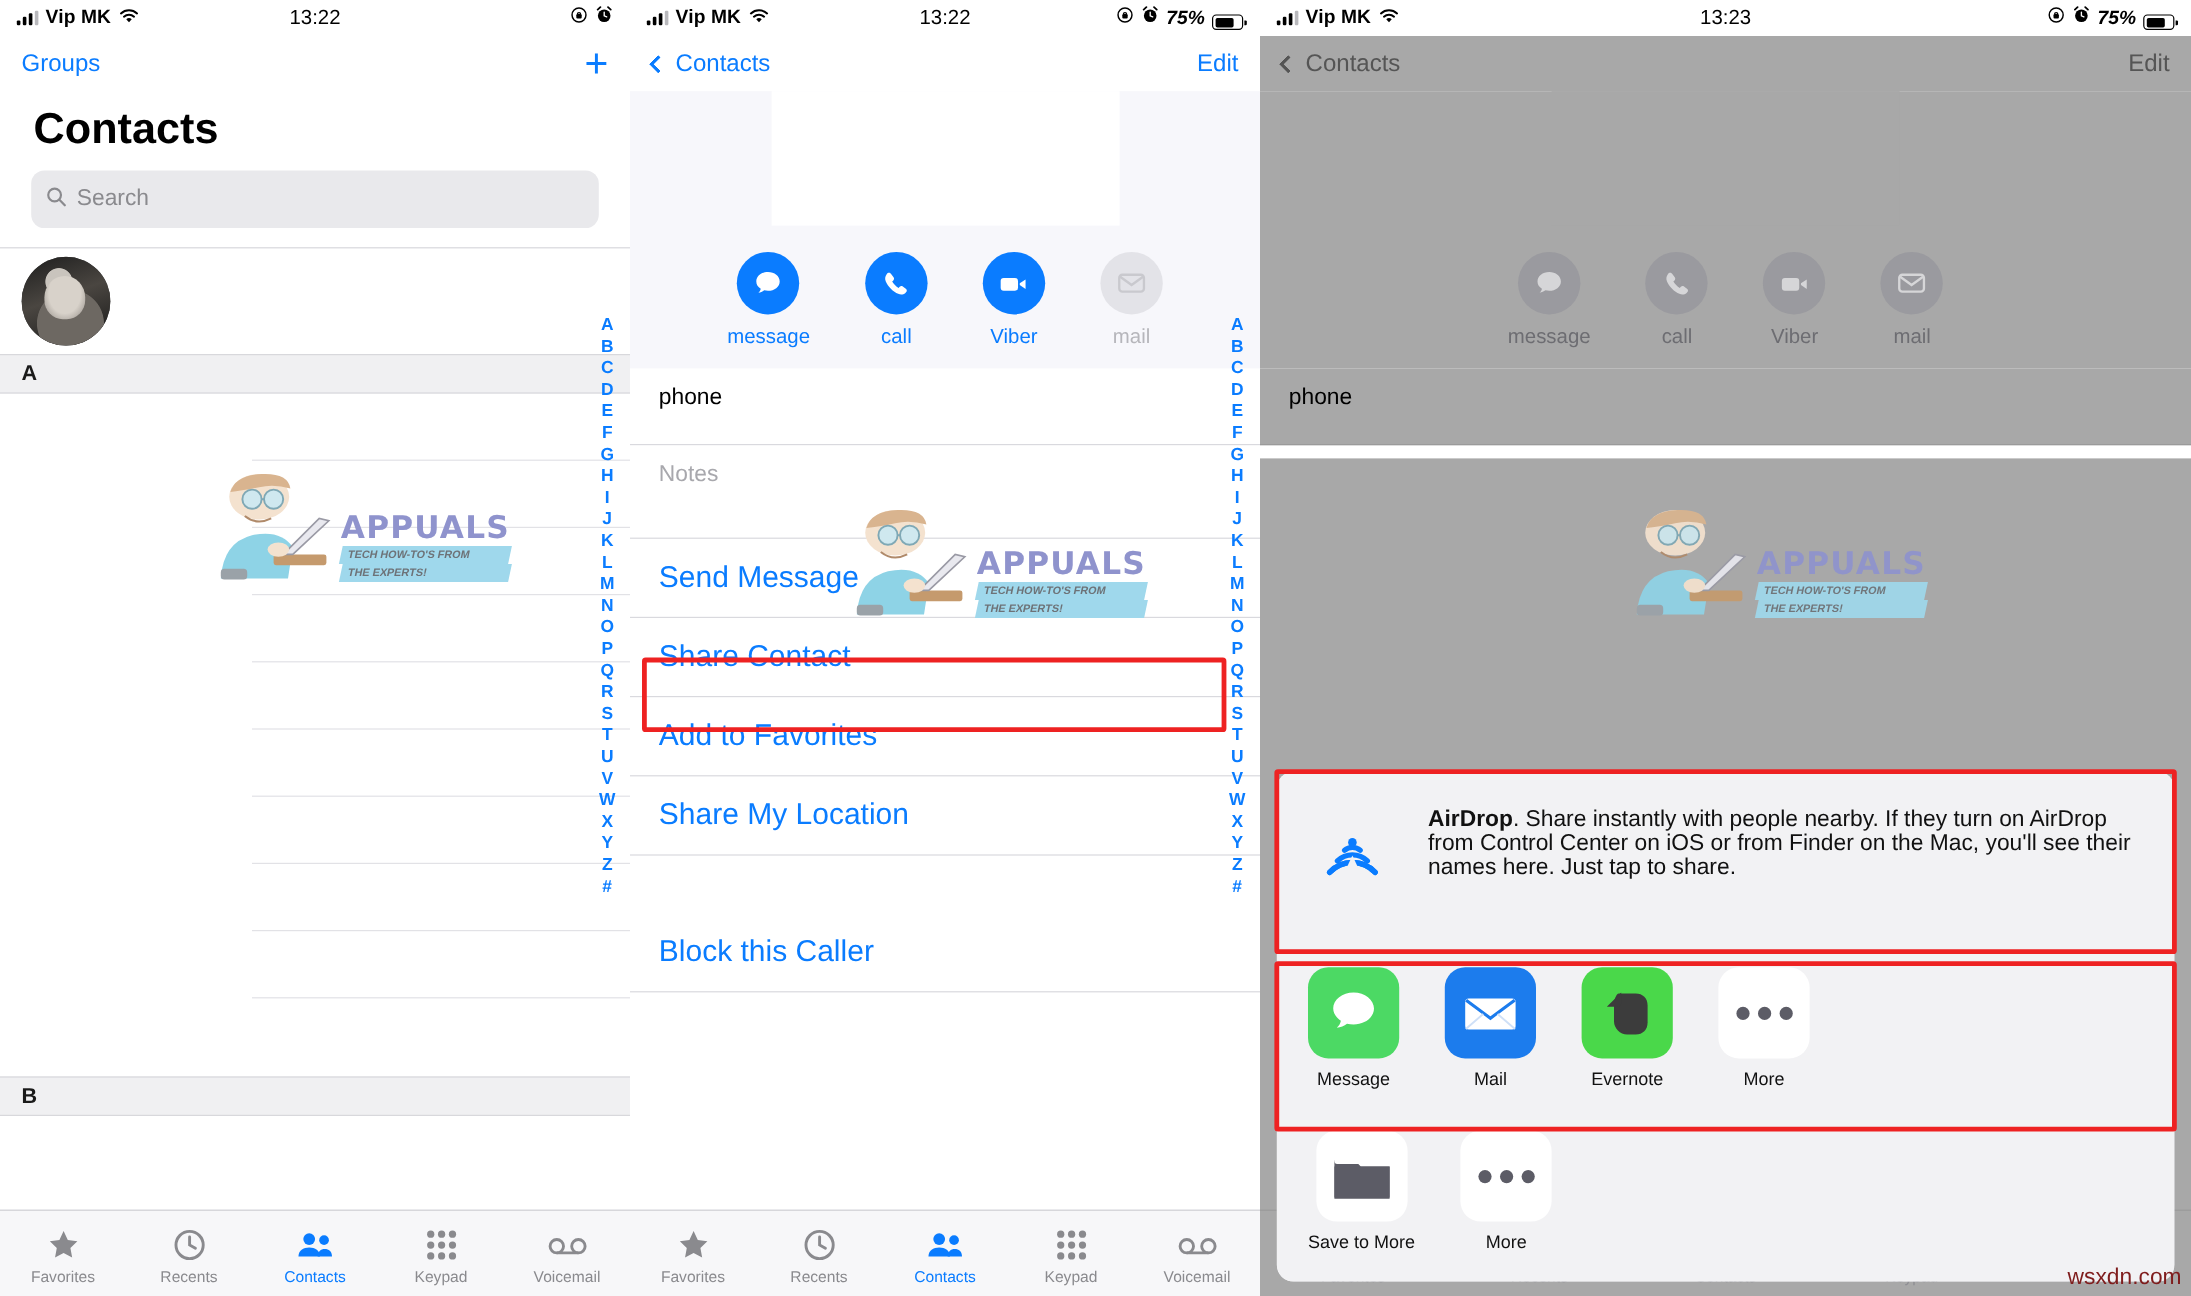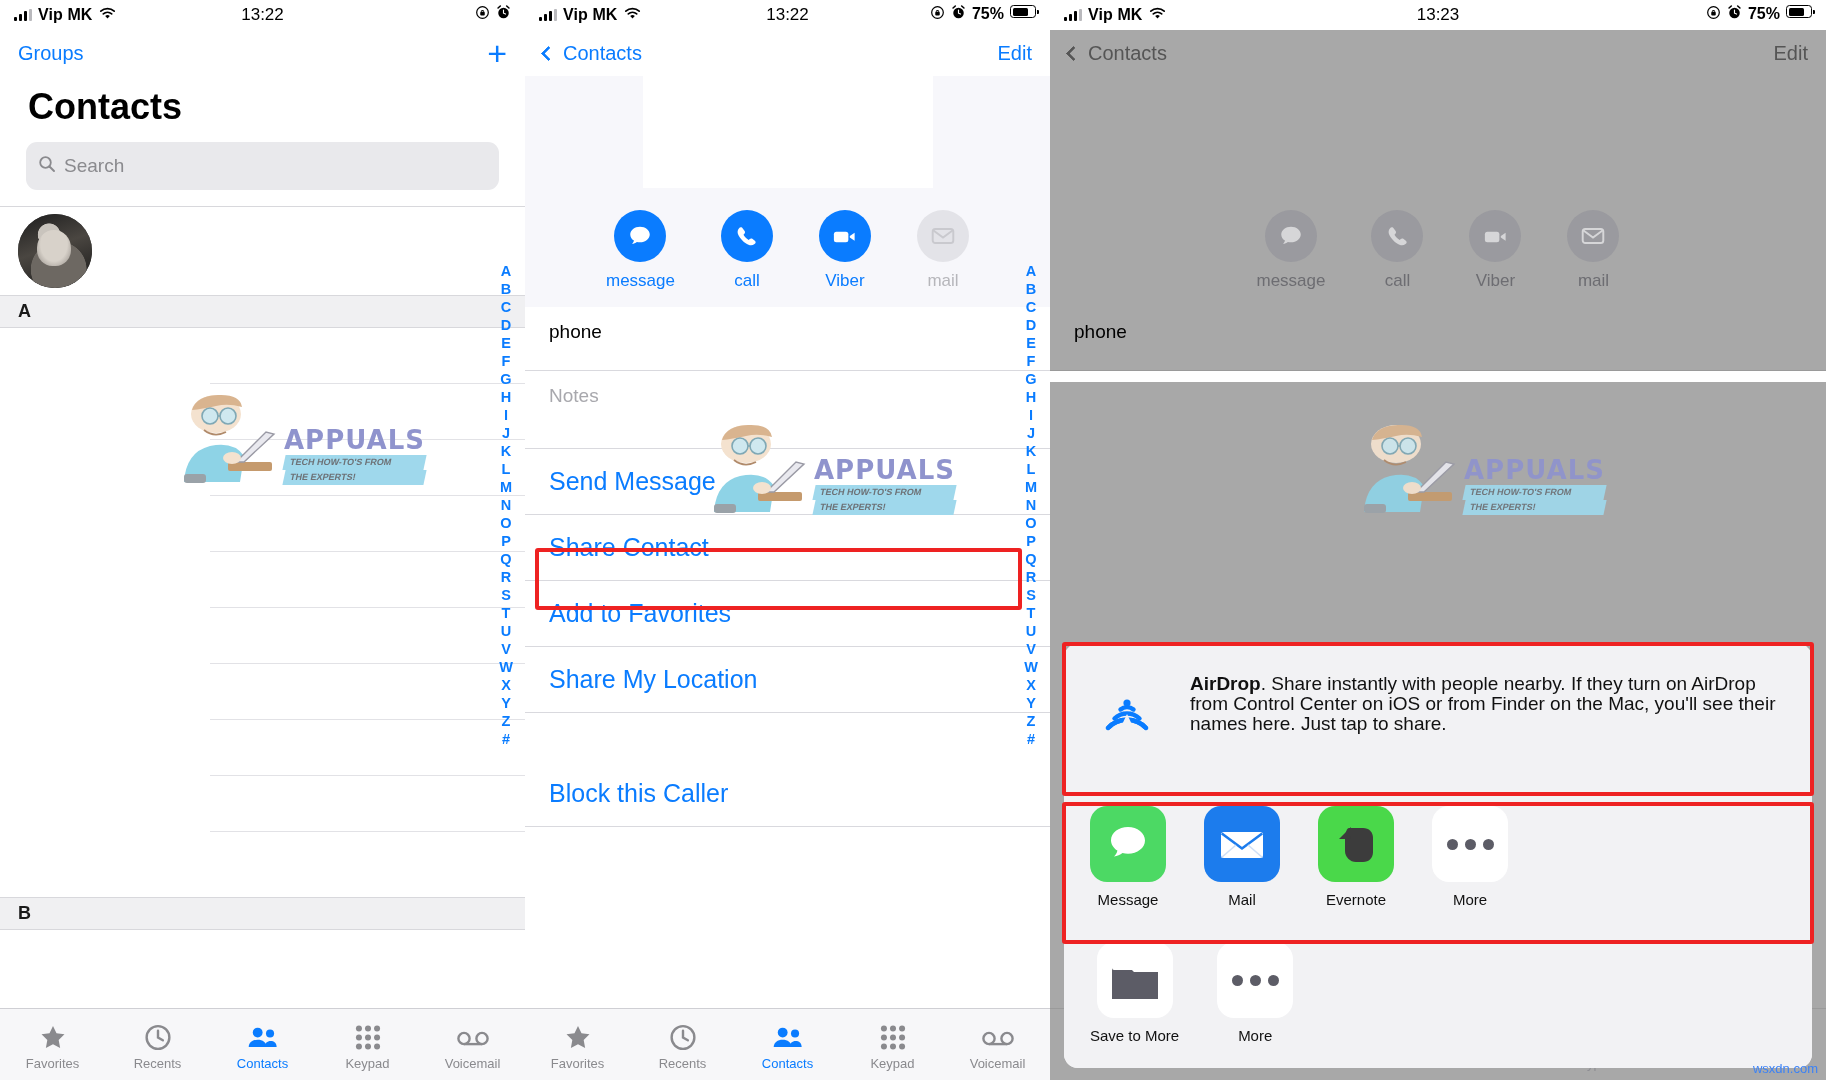--- a/index.html
+++ b/index.html
@@ -17,21 +17,21 @@
 
   
   .statusbar {
     height: 30px; display: flex; align-items: center;
     padding: 0 14px; font-size: 17px; font-weight: 600;
     color: #000; position: relative; flex: none;
   }
   .sb-left { display: flex; align-items: center; gap: 6px; }
   .sb-center { position: absolute; left: 0; right: 0; text-align: center;
                font-size: 17px; font-weight: 400; pointer-events: none; }
-  .sb-right { margin-left: auto; display: flex; align-items: flex-start; gap: 6px; z-index:2;}
+  .sb-right { margin-left: auto; display: flex; align-items: flex-end; gap: 6px; z-index:2;font-style:italic;}
   .bars { display: flex; align-items: flex-end; gap: 2px; height: 12px; }
   .bars i { display: block; width: 3px; background: #000; border-radius: 1px; }
   .bars i:nth-child(1) { height: 4px; }
   .bars i:nth-child(2) { height: 7px; }
   .bars i:nth-child(3) { height: 10px; }
   .bars i:nth-child(4) { height: 12px; background: #b9b9bd; }
   .carrier { font-size: 16px; font-weight: 600; letter-spacing: .1px; }
   .battpct { font-size: 16px; font-weight: 600; }
   .batt {
     width: 26px; height: 13px; border: 1.6px solid #000; border-radius: 3.5px;
@@ -818,16 +818,16 @@
             <svg width="34" height="29" viewBox="0 0 34 24">
               <circle cx="8" cy="13" r="5.6" fill="none" stroke="#8e8e93" stroke-width="2.4"></circle>
               <circle cx="26" cy="13" r="5.6" fill="none" stroke="#8e8e93" stroke-width="2.4"></circle>
               <path d="M8 18.6h18" stroke="#8e8e93" stroke-width="2.4"></path>
             </svg>
           </span>
           <span>Voicemail</span>
         </div>
       </div>
 
-    <div style="position:absolute;right:8px;bottom:4px;font-size:13px;color:#3b82f6;z-index:40;">wsxdn.com</div>
+    <div style="position:absolute;right:8px;bottom:4px;font-size:19px;color:#7f1d1d;z-index:40;">wsxdn.com</div>
   </div>
 
 </div>
 
 </body></html>

